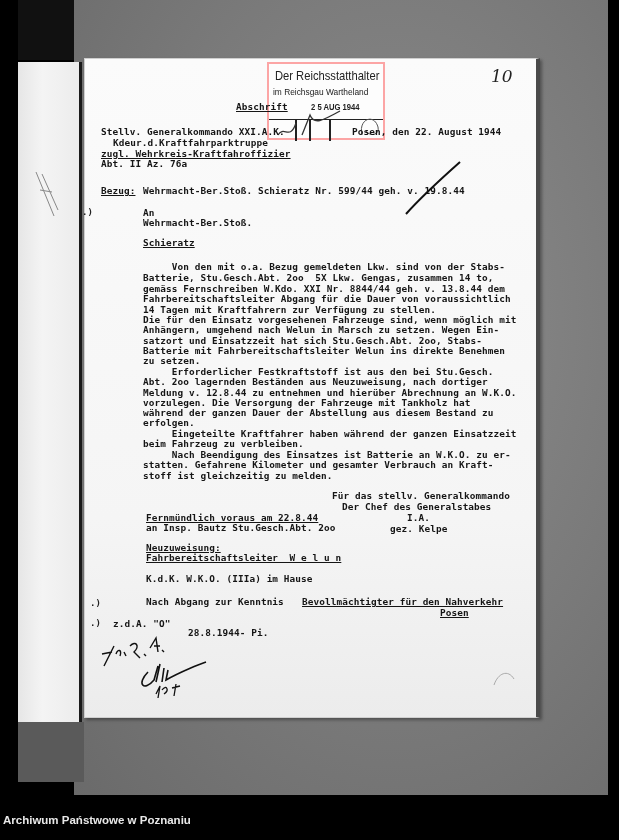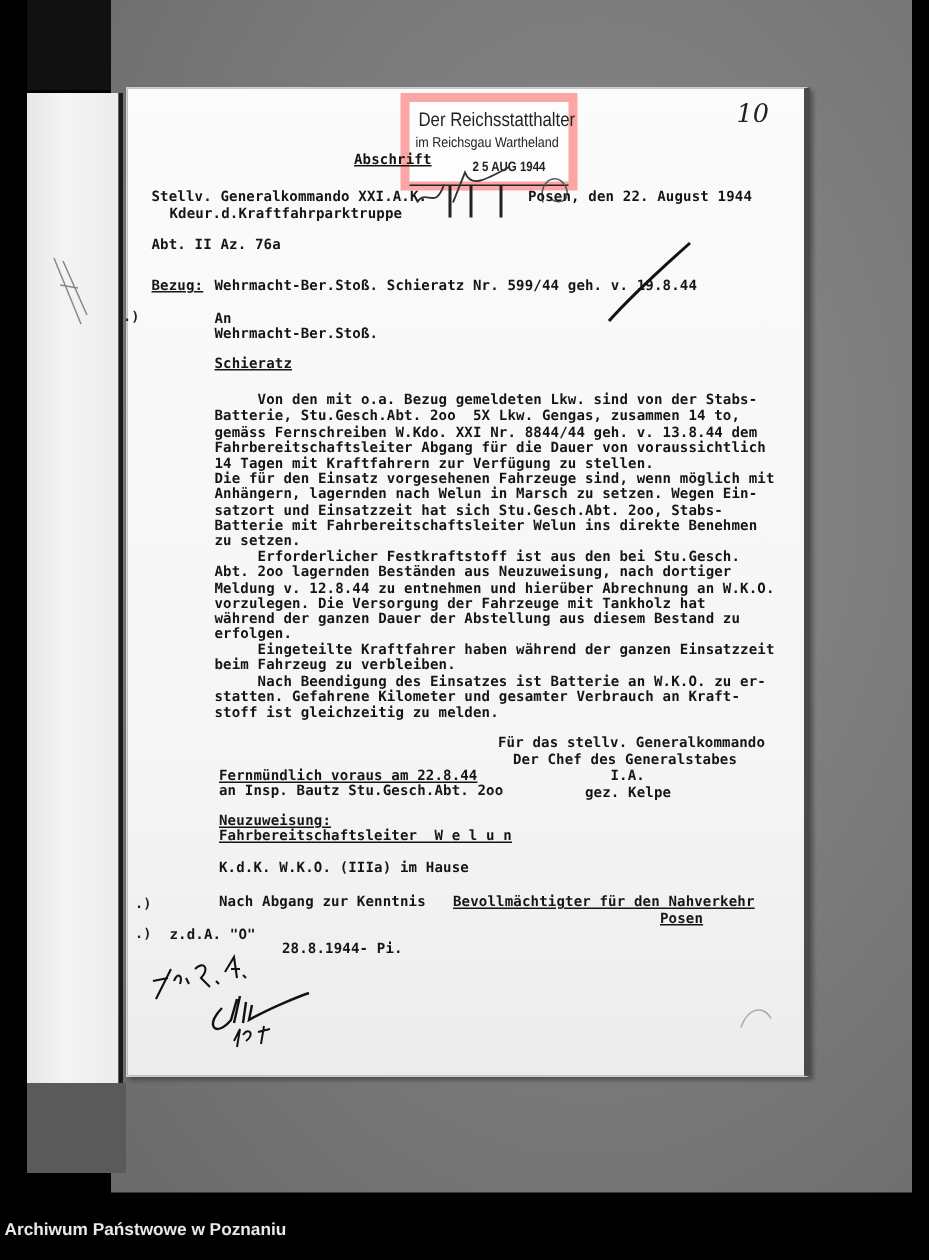--- a/index.html
+++ b/index.html
@@ -30,22 +30,22 @@
       border: 1px solid #cfcfcf;
       border-right: 4px solid #4a4a4a;
       box-shadow: 2px 2px 3px rgba(0,0,0,0.35);
     }
 
     .tt { position: absolute; font-family: "DejaVu Sans Mono", monospace; font-weight: bold; font-size: 9.4px; color: #151515; white-space: pre; letter-spacing: 0.1px; line-height: 11.4px; }
     .ul { text-decoration: underline; }
 
     
     .stamp {
-      position: absolute; left: 267px; top: 62px; width: 118px; height: 65px;
-      border: 6px solid #fca5a5; background: rgba(255,255,255,0.6);
+      position: absolute; left: 267px; top: 62px; width: 118px; height: 78px;
+      border: 2px solid #fca5a5; background: rgba(255,255,255,0.6);
     }
     .stamp-line1 { position: absolute; left: 6px; top: 4px; font-family: "Liberation Sans", sans-serif; font-size: 13px; color: #222; white-space: nowrap; transform: scaleX(0.86); transform-origin: left; }
     .stamp-line2 { position: absolute; left: 4px; top: 22px; font-family: "Liberation Sans", sans-serif; font-size: 9.5px; color: #222; white-space: nowrap; transform: scaleX(0.88); transform-origin: left; }
     .stamp-date { position: absolute; left: 42px; top: 38px; font-family: "Liberation Sans", sans-serif; font-size: 9px; color: #222; white-space: nowrap; transform: scaleX(0.85); transform-origin: left; font-weight: bold; }
     .stamp-cells { position: absolute; left: 0; top: 55px; width: 100%; height: 21px; border-top: 1.5px solid #222; }
     .stamp-cell-div { position: absolute; top: 0; width: 1.5px; height: 21px; background: #222; }
 
     .page-number { position: absolute; left: 491px; top: 66px; font-family: "DejaVu Serif", serif; font-style: italic; font-size: 17px; color: #222; }
 
     .signature { position: absolute; }
@@ -81,20 +81,21 @@
   <svg style="position:absolute;left:270px;top:105px" width="120" height="40">
     <path d="M8 30 C14 20, 20 36, 26 18 M32 30 L40 10 C44 20, 52 16, 70 6" stroke="#333" stroke-width="1.3" fill="none"></path>
     <path d="M92 30 C88 14, 104 8, 108 22 C110 30, 100 32, 96 26" stroke="#555" stroke-width="1" fill="none"></path>
   </svg>
 
   <div class="page-number">10</div>
 
   <div class="tt ul" style="left:236px;top:101px">Abschrift</div>
   <div class="tt" style="left:101px;top:126px">Stellv. Generalkommando XXI.A.K.</div>
   <div class="tt" style="left:113px;top:137px">Kdeur.d.Kraftfahrparktruppe</div>
+  <div class="tt ul" style="left:101px;top:148px">zugl. Wehrkreis-Kraftfahroffizier</div>
   <div class="tt" style="left:101px;top:158px">Abt. II Az. 76a</div>
   <div class="tt" style="left:352px;top:126px">Posen, den 22. August 1944</div>
 
   <div class="tt ul" style="left:101px;top:185px">Bezug:</div>
   <div class="tt" style="left:143px;top:185px">Wehrmacht-Ber.Stoß. Schieratz Nr. 599/44 geh. v. 19.8.44</div>
   <svg style="position:absolute;left:402px;top:158px" width="62" height="60">
     <path d="M4 56 C20 38, 40 20, 58 4" stroke="#111" stroke-width="2" fill="none"></path>
   </svg>
 
   <div class="margin-mark" style="left:82px;top:207px">.)</div>
@@ -102,21 +103,21 @@
   <div class="tt" style="left:143px;top:217px">Wehrmacht-Ber.Stoß.</div>
   <div class="tt ul" style="left:143px;top:237px">Schieratz</div>
 
   <div>
     <div class="tt" style="left:143px;top:261px">     Von den mit o.a. Bezug gemeldeten Lkw. sind von der Stabs-</div>
     <div class="tt" style="left:143px;top:272px">Batterie, Stu.Gesch.Abt. 2oo  5X Lkw. Gengas, zusammen 14 to,</div>
     <div class="tt" style="left:143px;top:283px">gemäss Fernschreiben W.Kdo. XXI Nr. 8844/44 geh. v. 13.8.44 dem</div>
     <div class="tt" style="left:143px;top:293px">Fahrbereitschaftsleiter Abgang für die Dauer von voraussichtlich</div>
     <div class="tt" style="left:143px;top:304px">14 Tagen mit Kraftfahrern zur Verfügung zu stellen.</div>
     <div class="tt" style="left:143px;top:314px">Die für den Einsatz vorgesehenen Fahrzeuge sind, wenn möglich mit</div>
-    <div class="tt" style="left:143px;top:324px">Anhängern, lagernden nach Welun in Marsch zu setzen. Wegen Ein-</div>
+    <div class="tt" style="left:143px;top:324px">Anhängern, umgehend nach Welun in Marsch zu setzen. Wegen Ein-</div>
     <div class="tt" style="left:143px;top:335px">satzort und Einsatzzeit hat sich Stu.Gesch.Abt. 2oo, Stabs-</div>
     <div class="tt" style="left:143px;top:345px">Batterie mit Fahrbereitschaftsleiter Welun ins direkte Benehmen</div>
     <div class="tt" style="left:143px;top:355px">zu setzen.</div>
     <div class="tt" style="left:143px;top:366px">     Erforderlicher Festkraftstoff ist aus den bei Stu.Gesch.</div>
     <div class="tt" style="left:143px;top:376px">Abt. 2oo lagernden Beständen aus Neuzuweisung, nach dortiger</div>
     <div class="tt" style="left:143px;top:387px">Meldung v. 12.8.44 zu entnehmen und hierüber Abrechnung an W.K.O.</div>
     <div class="tt" style="left:143px;top:397px">vorzulegen. Die Versorgung der Fahrzeuge mit Tankholz hat</div>
     <div class="tt" style="left:143px;top:407px">während der ganzen Dauer der Abstellung aus diesem Bestand zu</div>
     <div class="tt" style="left:143px;top:417px">erfolgen.</div>
     <div class="tt" style="left:143px;top:428px">     Eingeteilte Kraftfahrer haben während der ganzen Einsatzzeit</div>

